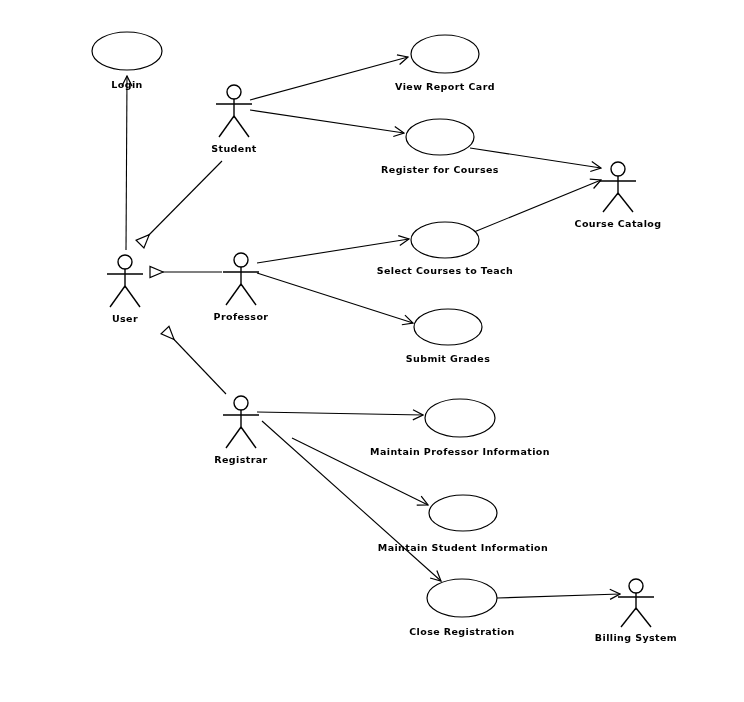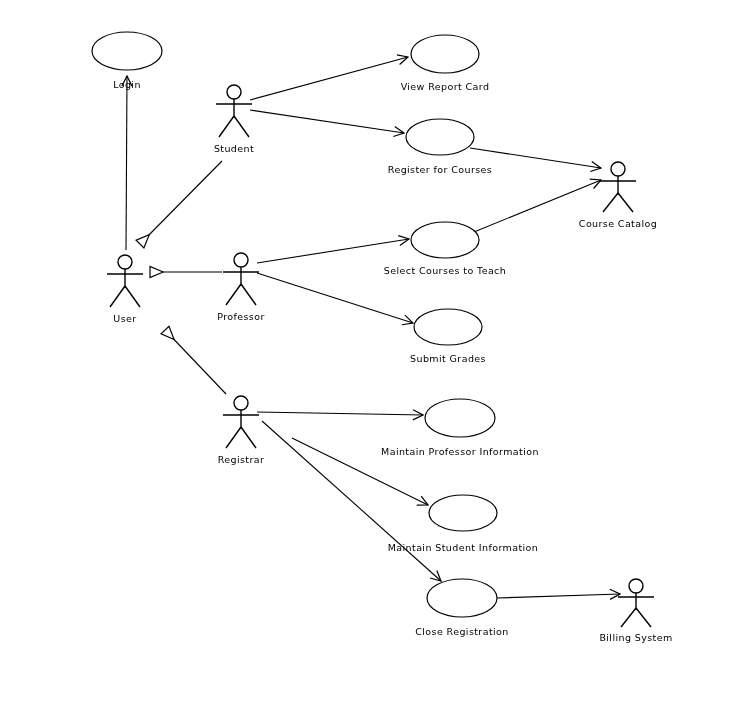--- a/index.html
+++ b/index.html
@@ -10,20 +10,21 @@
   }
   body {
     font-family: "DejaVu Sans", sans-serif;
   }
   #diagram-canvas {
     position: relative;
     width: 744px;
     height: 702px;
     background: #ffffff;
     overflow: hidden;
+    font-weight: bold;
   }
   svg#uml-svg {
     position: absolute;
     left: 0;
     top: 0;
     width: 744px;
     height: 702px;
   }
   .uc-ellipse {
     fill: #ffffff;

